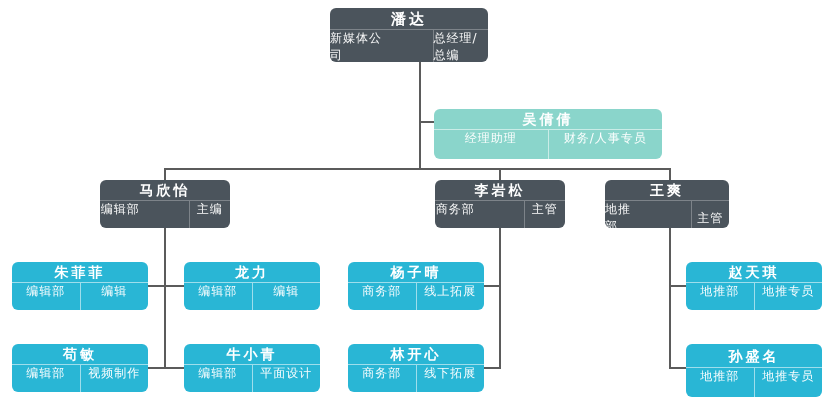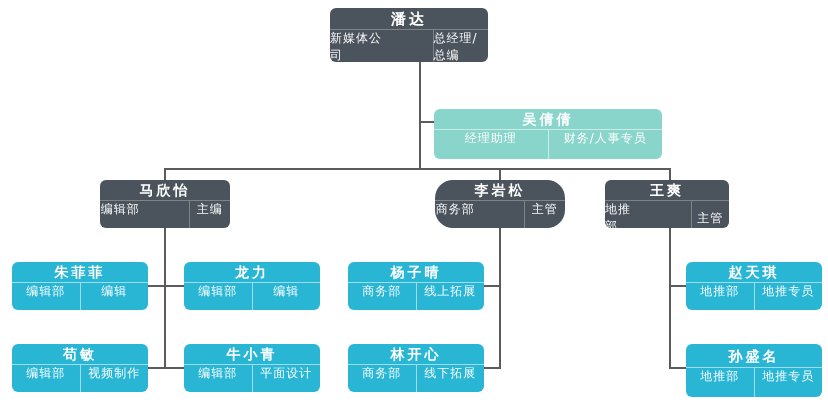--- a/index.html
+++ b/index.html
@@ -63,21 +63,21 @@
   </div>
 
   <div class="node dark" style="left:100px; top:180px; width:130px; height:48px;">
     <div class="name">马欣怡</div>
     <div class="sub">
       <span class="cell">编辑部</span>
       <span class="cell">主编</span>
     </div>
   </div>
 
-  <div class="node dark" style="left:435px; top:180px; width:130px; height:48px;border-radius:18px;">
+  <div class="node dark" style="left:435px; top:180px; width:130px; height:48px;">
     <div class="name">李岩松</div>
     <div class="sub">
       <span class="cell">商务部</span>
       <span class="cell">主管</span>
     </div>
   </div>
 
   <div class="node dark" style="left:605px; top:180px; width:124px; height:48px;">
     <div class="name">王爽</div>
     <div class="sub">

